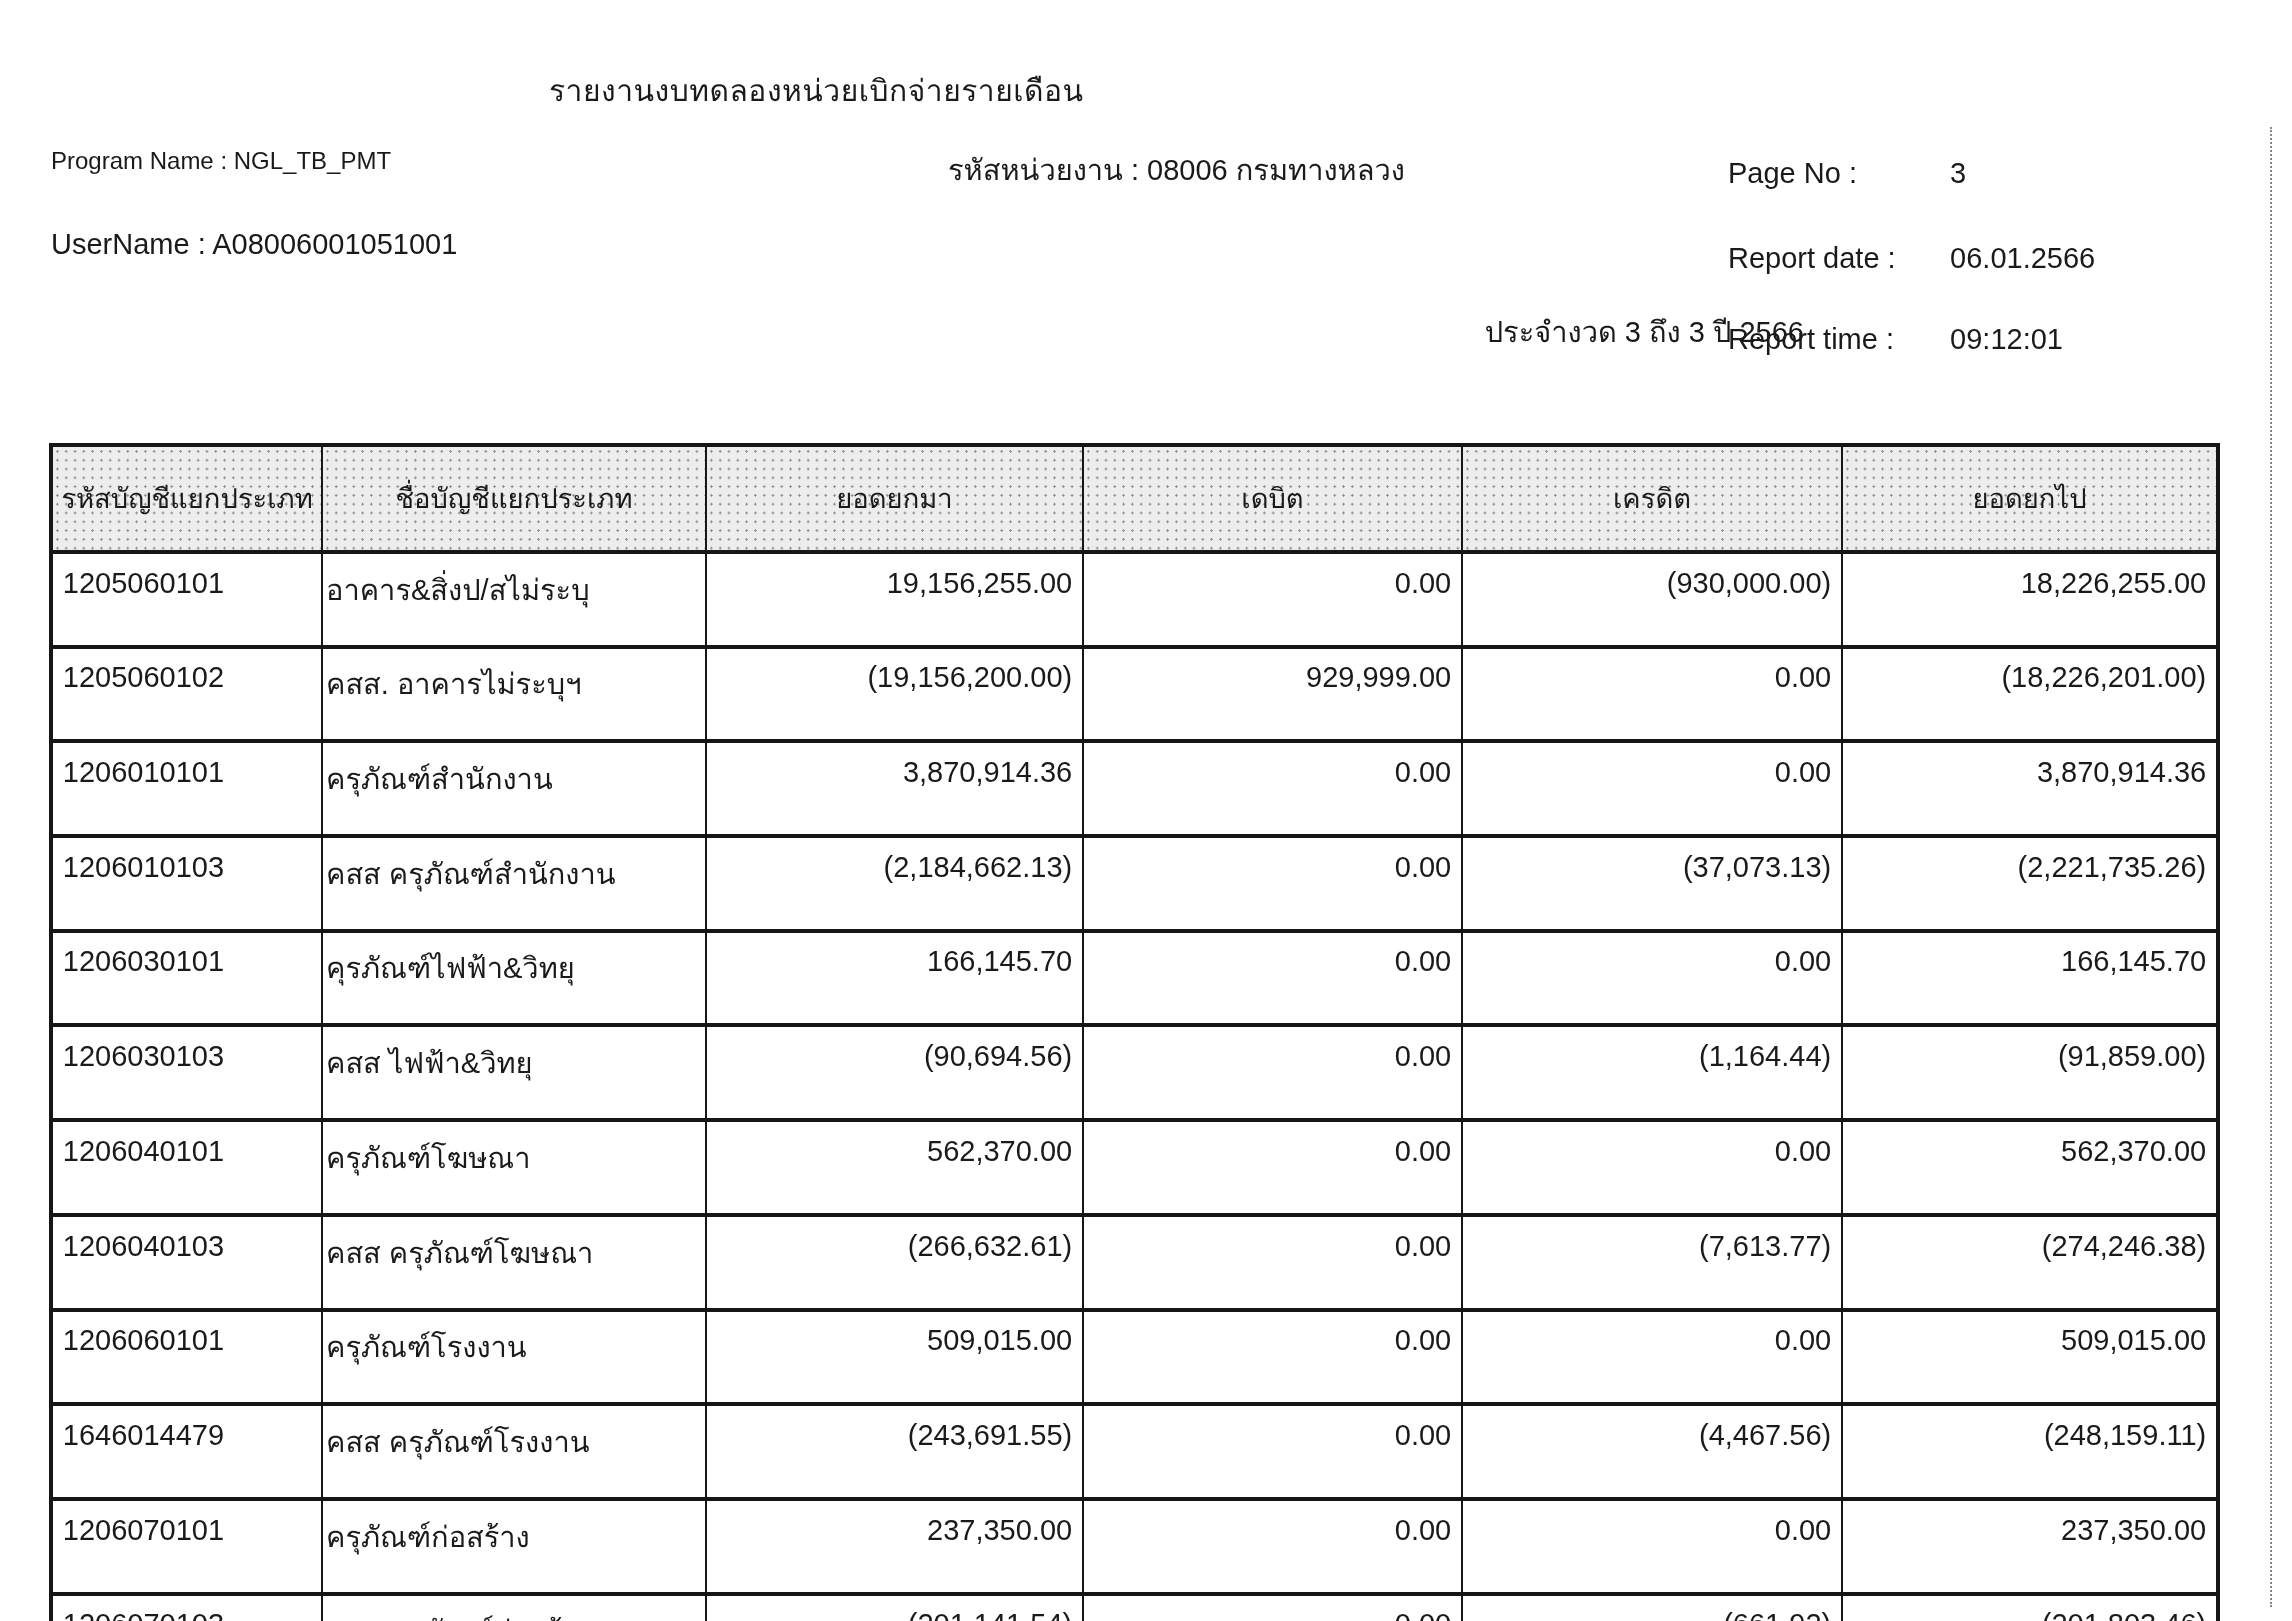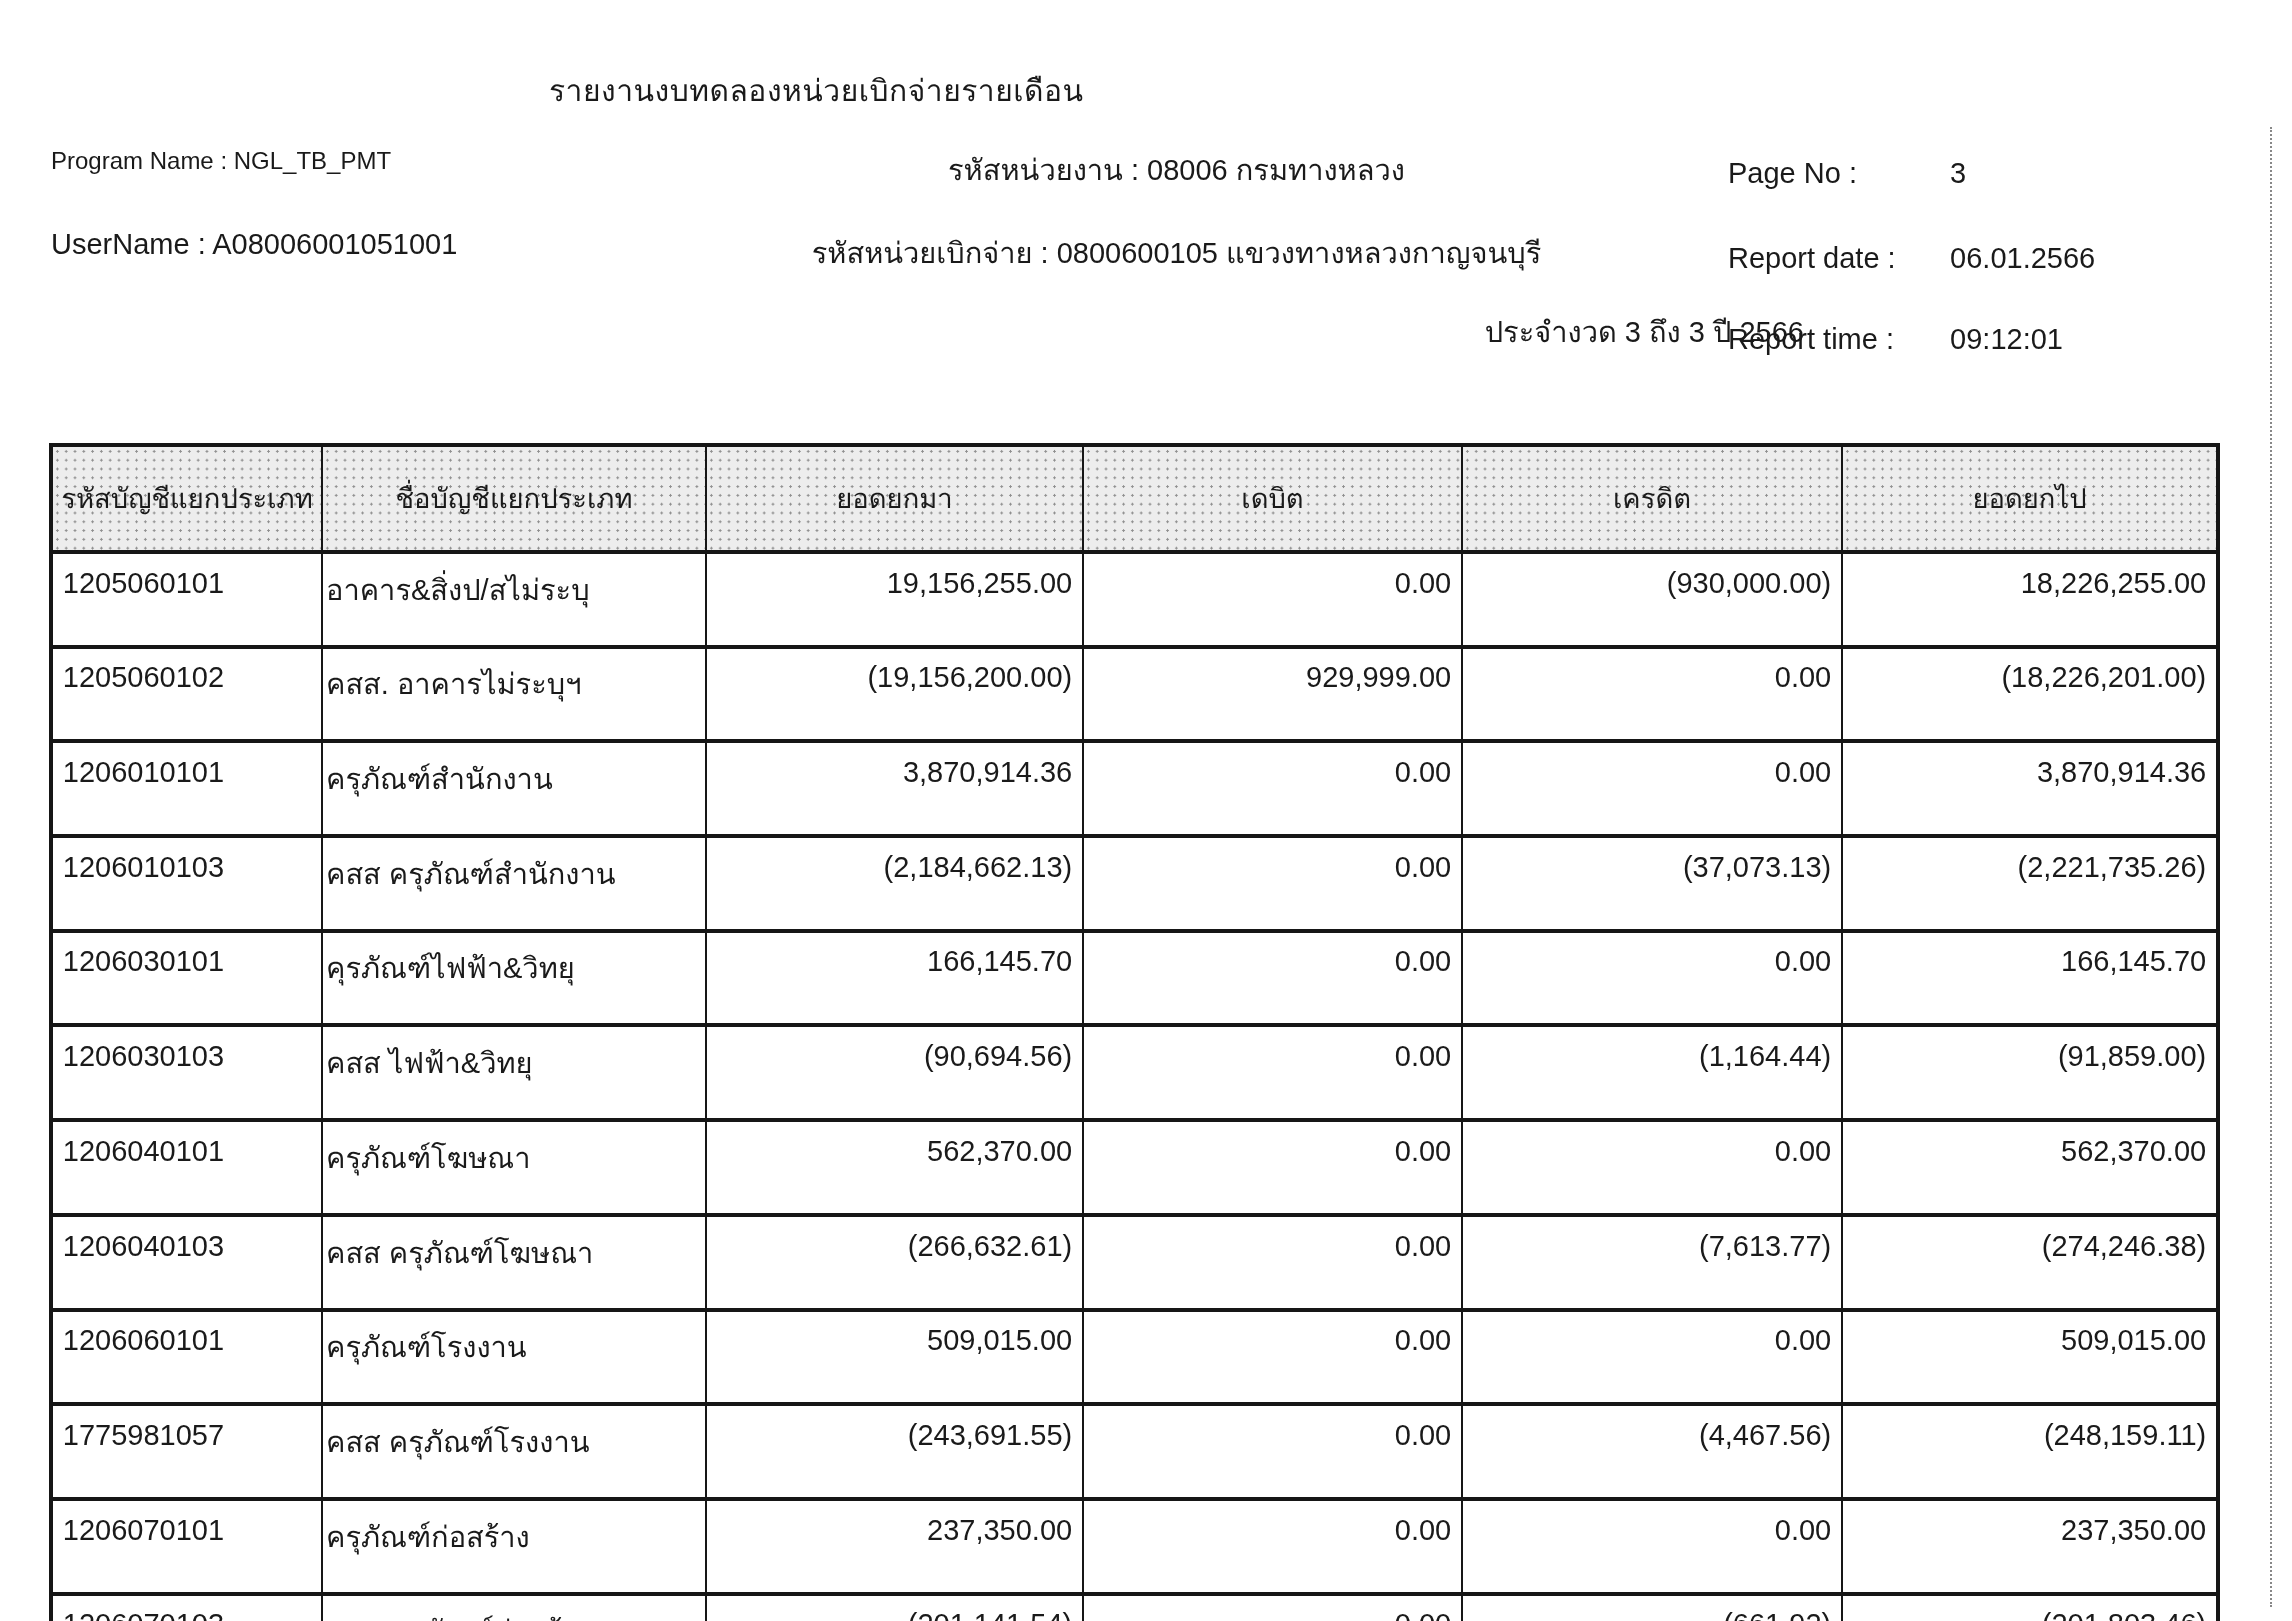--- a/index.html
+++ b/index.html
@@ -93,21 +93,20 @@
 <body>
 
 <div class="page">
 
   <div class="doc-title">รายงานงบทดลองหน่วยเบิกจ่ายรายเดือน</div>
 
   <div class="meta-left-1">Program Name : NGL_TB_PMT</div>
   <div class="meta-left-2">UserName : A08006001051001</div>
 
   <div class="meta-center-1">รหัสหน่วยงาน : 08006 กรมทางหลวง</div>
-  <div class="meta-center-2">รหัสหน่วยเบิกจ่าย : 0800600105 แขวงทางหลวงกาญจนบุรี</div>
   <div class="meta-center-3">ประจำงวด 3 ถึง 3 ปี 2566</div>
 
   <div class="meta-right-row mr-1">
     <span class="label">Page No :</span>
     <span class="value">3</span>
   </div>
   <div class="meta-right-row mr-2">
     <span class="label">Report date :</span>
     <span class="value">06.01.2566</span>
   </div>
@@ -202,21 +201,21 @@
         </tr>
         <tr>
           <td class="c0">1206060101</td>
           <td class="c1">ครุภัณฑ์โรงงาน</td>
           <td class="c2">509,015.00</td>
           <td class="c3">0.00</td>
           <td class="c4">0.00</td>
           <td class="c5">509,015.00</td>
         </tr>
         <tr>
-          <td class="c0">1775981057</td>
+          <td class="c0">1646014479</td>
           <td class="c1">คสส ครุภัณฑ์โรงงาน</td>
           <td class="c2">(243,691.55)</td>
           <td class="c3">0.00</td>
           <td class="c4">(4,467.56)</td>
           <td class="c5">(248,159.11)</td>
         </tr>
         <tr>
           <td class="c0">1206070101</td>
           <td class="c1">ครุภัณฑ์ก่อสร้าง</td>
           <td class="c2">237,350.00</td>

